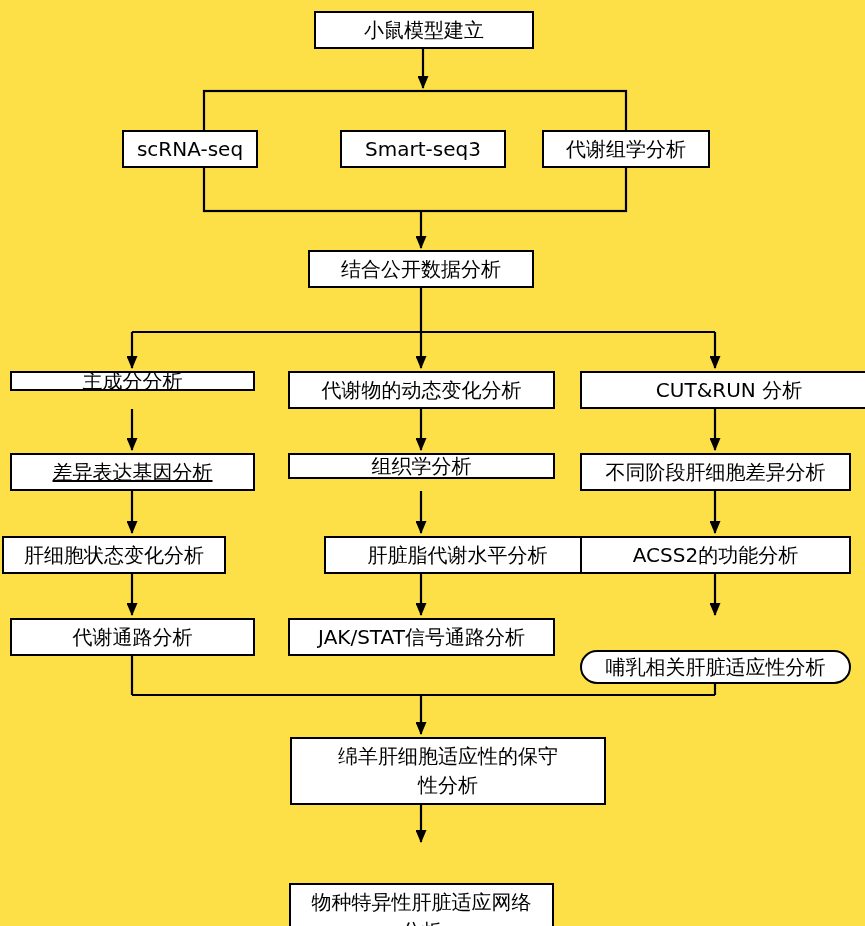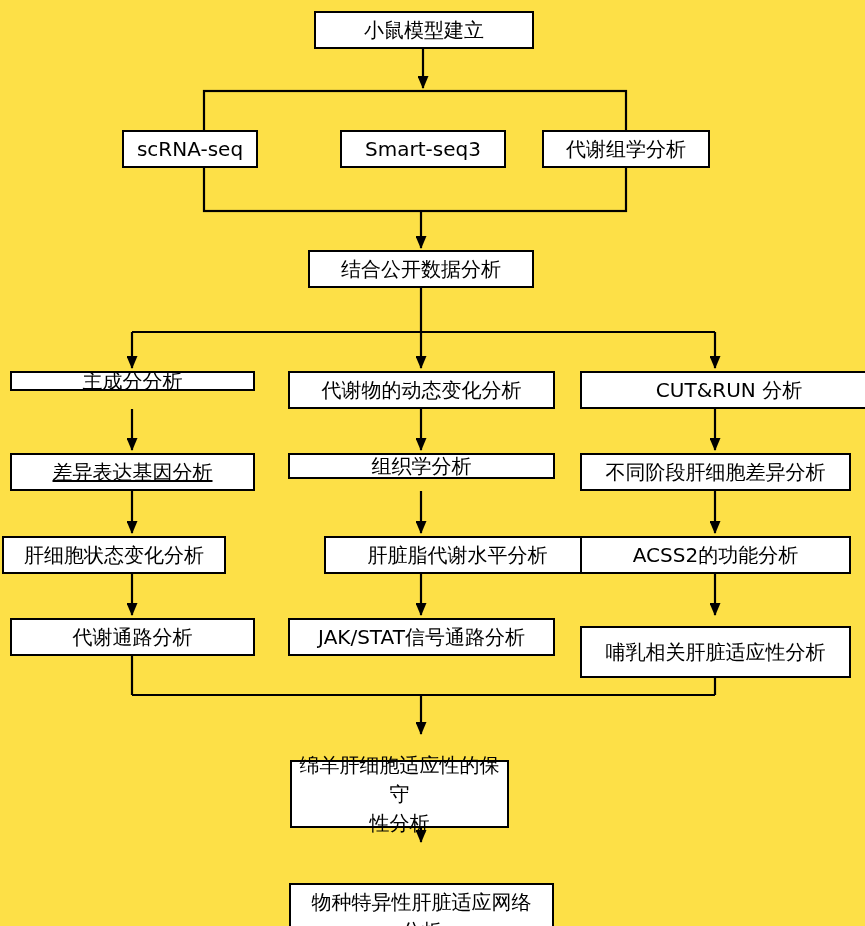--- a/index.html
+++ b/index.html
@@ -96,21 +96,21 @@
   <div class="node" style="left:10px; top:618px; width:245px; height:38px;">代谢通路分析</div>
 
   <div class="node" style="left:288px; top:371px; width:267px; height:38px;">代谢物的动态变化分析</div>
   <div class="node" style="left:288px; top:453px; width:267px; height:26px;">组织学分析</div>
   <div class="node" style="left:288px; top:536px; width:267px; height:38px;margin-left:36px;">肝脏脂代谢水平分析</div>
   <div class="node" style="left:288px; top:618px; width:267px; height:38px;">JAK/STAT信号通路分析</div>
 
   <div class="node" style="left:580px; top:371px; width:298px; height:38px;">CUT&amp;RUN 分析</div>
   <div class="node" style="left:580px; top:453px; width:271px; height:38px;">不同阶段肝细胞差异分析</div>
   <div class="node" style="left:580px; top:536px; width:271px; height:38px;">ACSS2的功能分析</div>
-  <div class="node" style="left:580px; top:626px; width:271px; height:52px;">哺乳相关肝脏适应性分析</div>
+  <div class="node" style="left:580px; top:650px; width:271px; height:34px;border-radius:18px;">哺乳相关肝脏适应性分析</div>
 
-  <div class="node" style="left:290px; top:760px; width:219px; height:68px;font-family:Liberation Serif, serif;">绵羊肝细胞适应性的保守
+  <div class="node" style="left:290px; top:737px; width:316px; height:68px;font-family:Liberation Serif, serif;">绵羊肝细胞适应性的保守
 性分析</div>
 
   <div class="node" style="left:289px; top:883px; width:265px; height:67px;">物种特异性肝脏适应网络
 分析</div>
 
 </div>
 
 </body></html>

